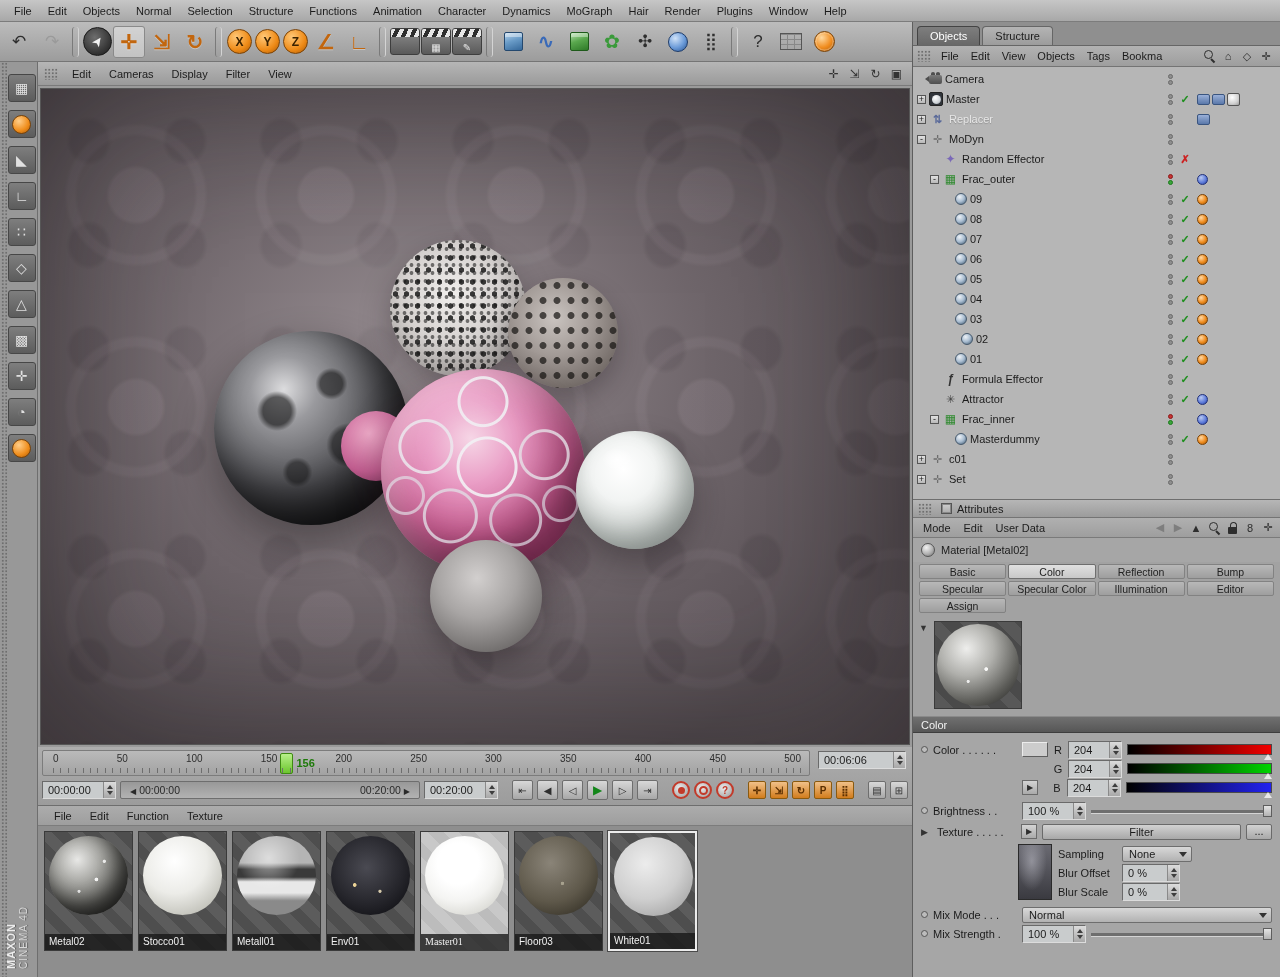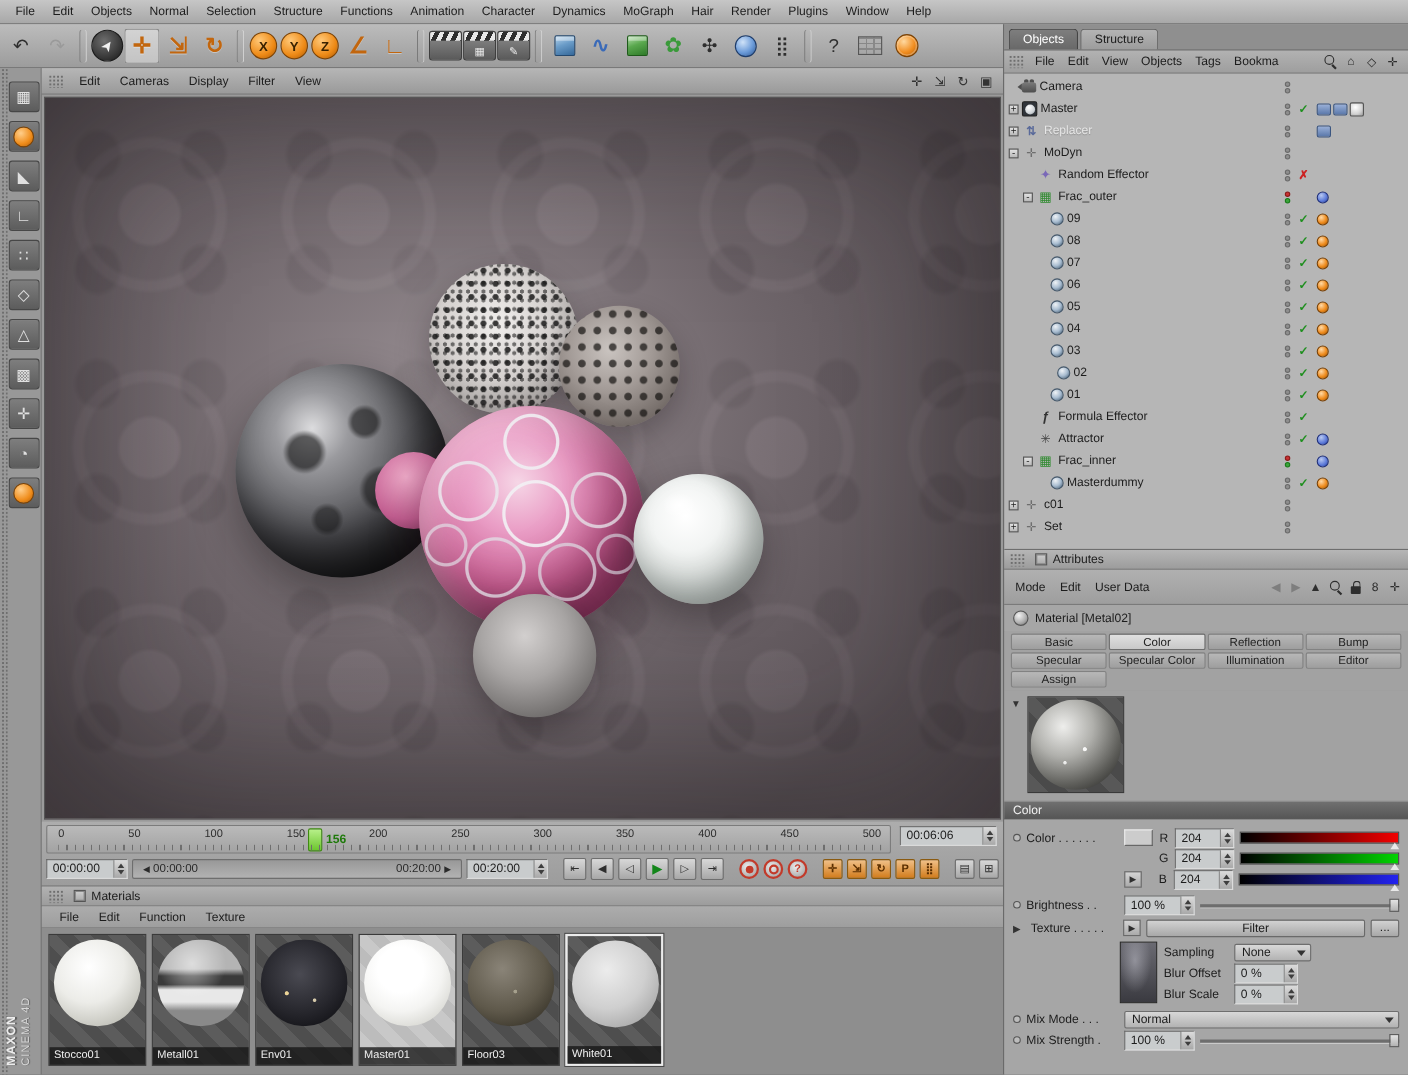--- a/index.html
+++ b/index.html
@@ -209,21 +209,21 @@
       radial-gradient(circle at 36% 30%,#e8e8e6,#a8a8a4 30%,#5e5e5a 62%,#262624 92%);
     box-shadow:inset -8px -10px 18px rgba(0,0,0,.5); }
   .m-stocco .mat-ball { background:radial-gradient(circle at 40% 32%,#ffffff,#ecece8 45%,#c2c2ba 80%,#9a9a90); }
   .m-chrome .mat-ball { background:
       radial-gradient(circle at 40% 28%, rgba(255,255,255,.55), transparent 42%),
       linear-gradient(#b4b4b4 0 34%, #3a3a3a 42% 52%, #e8e8e8 58% 72%, #8a8a8a 82% 100%); }
   .m-env .mat-ball { background:
       radial-gradient(circle at 30% 62%, rgba(255,228,160,.9) 0 1.5px, transparent 2.2px),
       radial-gradient(circle at 62% 70%, rgba(255,240,200,.8) 0 1.2px, transparent 2px),
       radial-gradient(circle at 45% 40%,#4a4a52,#26262c 55%,#0e0e12 90%); }
-  .m-master { background:repeating-linear-gradient(45deg,#bcbcbc 0 11px,#c8c8c8 11px 22px); }
+  .m-master { background:repeating-linear-gradient(45deg,#bcbcbc 0 11px,#c8c8c8 11px 22px);font-family:Liberation Serif, serif; }
   .m-master .mat-ball { background:radial-gradient(circle at 42% 35%,#ffffff 0 30%,#f4f4f2 55%,#d4d4ce 85%,#b4b4ac); }
   .m-damask .mat-ball { background:
       radial-gradient(circle, rgba(40,30,38,.45) 0 2px, transparent 2.7px),
       radial-gradient(circle at 40% 34%,#c2bac0,#9a9298 50%,#6a6268 85%);
     background-size:9px 10px, auto; }
   .m-floor .mat-ball { background:
       radial-gradient(circle at 55% 60%, rgba(220,215,190,.5) 0 1.4px, transparent 2px),
       radial-gradient(circle at 40% 34%,#8a8478,#5e584a 55%,#322e24 90%); }
   .m-hazy .mat-ball { background:radial-gradient(circle at 45% 40%,#ffffff 0 55%,#f2f2f2 75%,#d8d8d8); }
   .m-white .mat-ball { background:radial-gradient(circle at 40% 34%,#ececec,#cfcfcf 50%,#a6a6a6 85%,#8e8e8e); }
@@ -290,21 +290,21 @@
   .i-null::before { content:"✛"; color:#6e6e6e; font-size:11px; }
   .i-replacer::before { content:"⇅"; color:#5a6a9a; font-size:11px; font-weight:bold; }
   .i-effector::before { content:"✦"; color:#7a68b8; font-size:12px; }
   .i-fracture::before { content:"▦"; color:#2e8a2e; font-size:12px; }
   .i-formula::before { content:"ƒ"; color:#333; font-size:12px; font-style:italic; font-weight:bold; }
   .i-attractor::before { content:"✳"; color:#444; font-size:11px; }
 
   
   .attr-header { height:18px; background:linear-gradient(#b6b6b6,#9c9c9c); border-bottom:1px solid #747474;
     display:flex; align-items:center; gap:5px; padding:0 5px; }
-  .attr-menu { height:32px; background:linear-gradient(#b0b0b0,#9e9e9e); border-bottom:1px solid #7a7a7a;
+  .attr-menu { height:20px; background:linear-gradient(#b0b0b0,#9e9e9e); border-bottom:1px solid #7a7a7a;
     display:flex; align-items:center; gap:1px; padding:0 4px; }
   .attr-menu .menu-item { padding:2px 6px; }
   .attr-tools { margin-left:auto; display:flex; gap:2px; align-items:center; }
   .attr-objrow { height:24px; display:flex; align-items:center; gap:6px; padding:0 8px; background:#a6a6a6; }
   .i-matball { width:14px; height:14px; border-radius:50%; flex:none;
     background:radial-gradient(circle at 36% 30%,#f2f2f2,#b2b2b2 55%,#6e6e6e); border:1px solid #555; }
   .attr-tabs { display:grid; grid-template-columns:repeat(4,1fr); gap:2px; padding:2px 6px 3px; background:#a2a2a2; }
   .atab { height:15px; line-height:14px; text-align:center; font-size:10.5px; color:#222;
     background:linear-gradient(#b8b8b8,#9e9e9e); border:1px solid #828282; border-radius:2px;
     white-space:nowrap; overflow:hidden; }
@@ -626,32 +626,31 @@
       <div class="exbtn">
           <span>▤</span>
         </div>
         <div class="exbtn">
           <span>⊞</span>
         </div>
     </div>
   </div>
 
   <div id="materials">
-    <div class="mat-header">
-      <span class="grip"></span>
-      <span class="mini-grid"></span>
-      <span>Materials</span>
-    </div>
     <div class="mat-menu">
       <div class="menu-item">File</div>
         <div class="menu-item">Edit</div>
         <div class="menu-item">Function</div>
         <div class="menu-item">Texture</div>
     </div>
     <div class="mat-strip">
+      <div class="mat-item m-metal02">
+          <div class="mat-ball"></div>
+          <div class="mat-label">Metal02</div>
+        </div>
         <div class="mat-item m-stocco">
           <div class="mat-ball"></div>
           <div class="mat-label">Stocco01</div>
         </div>
         <div class="mat-item m-chrome">
           <div class="mat-ball"></div>
           <div class="mat-label">Metall01</div>
         </div>
         <div class="mat-item m-env">
           <div class="mat-ball"></div>

